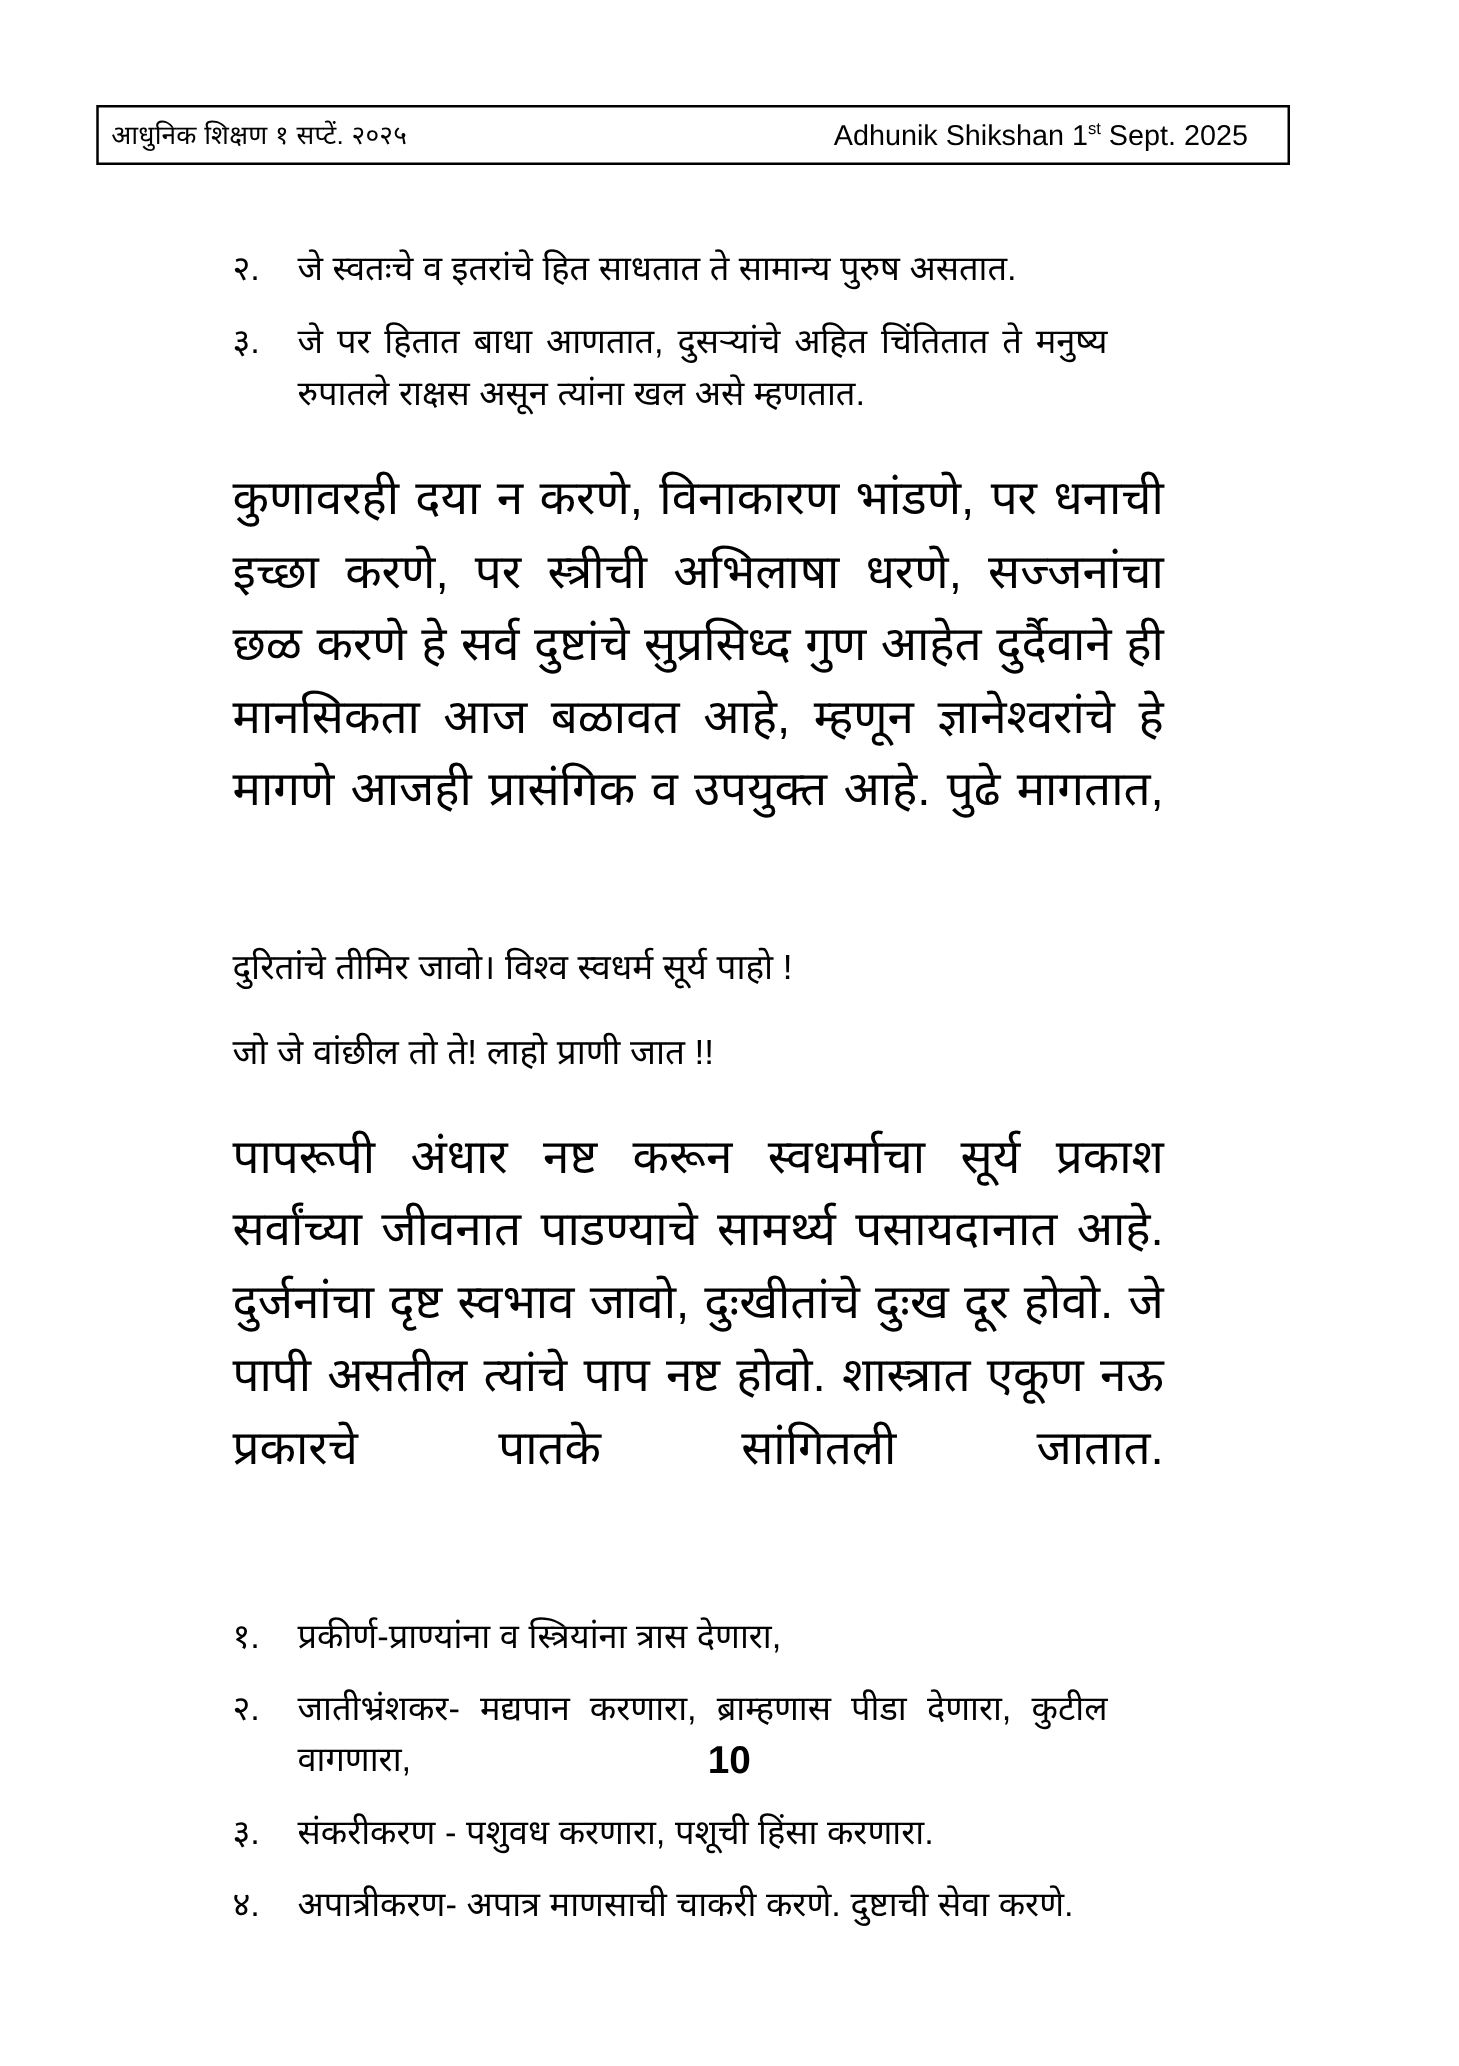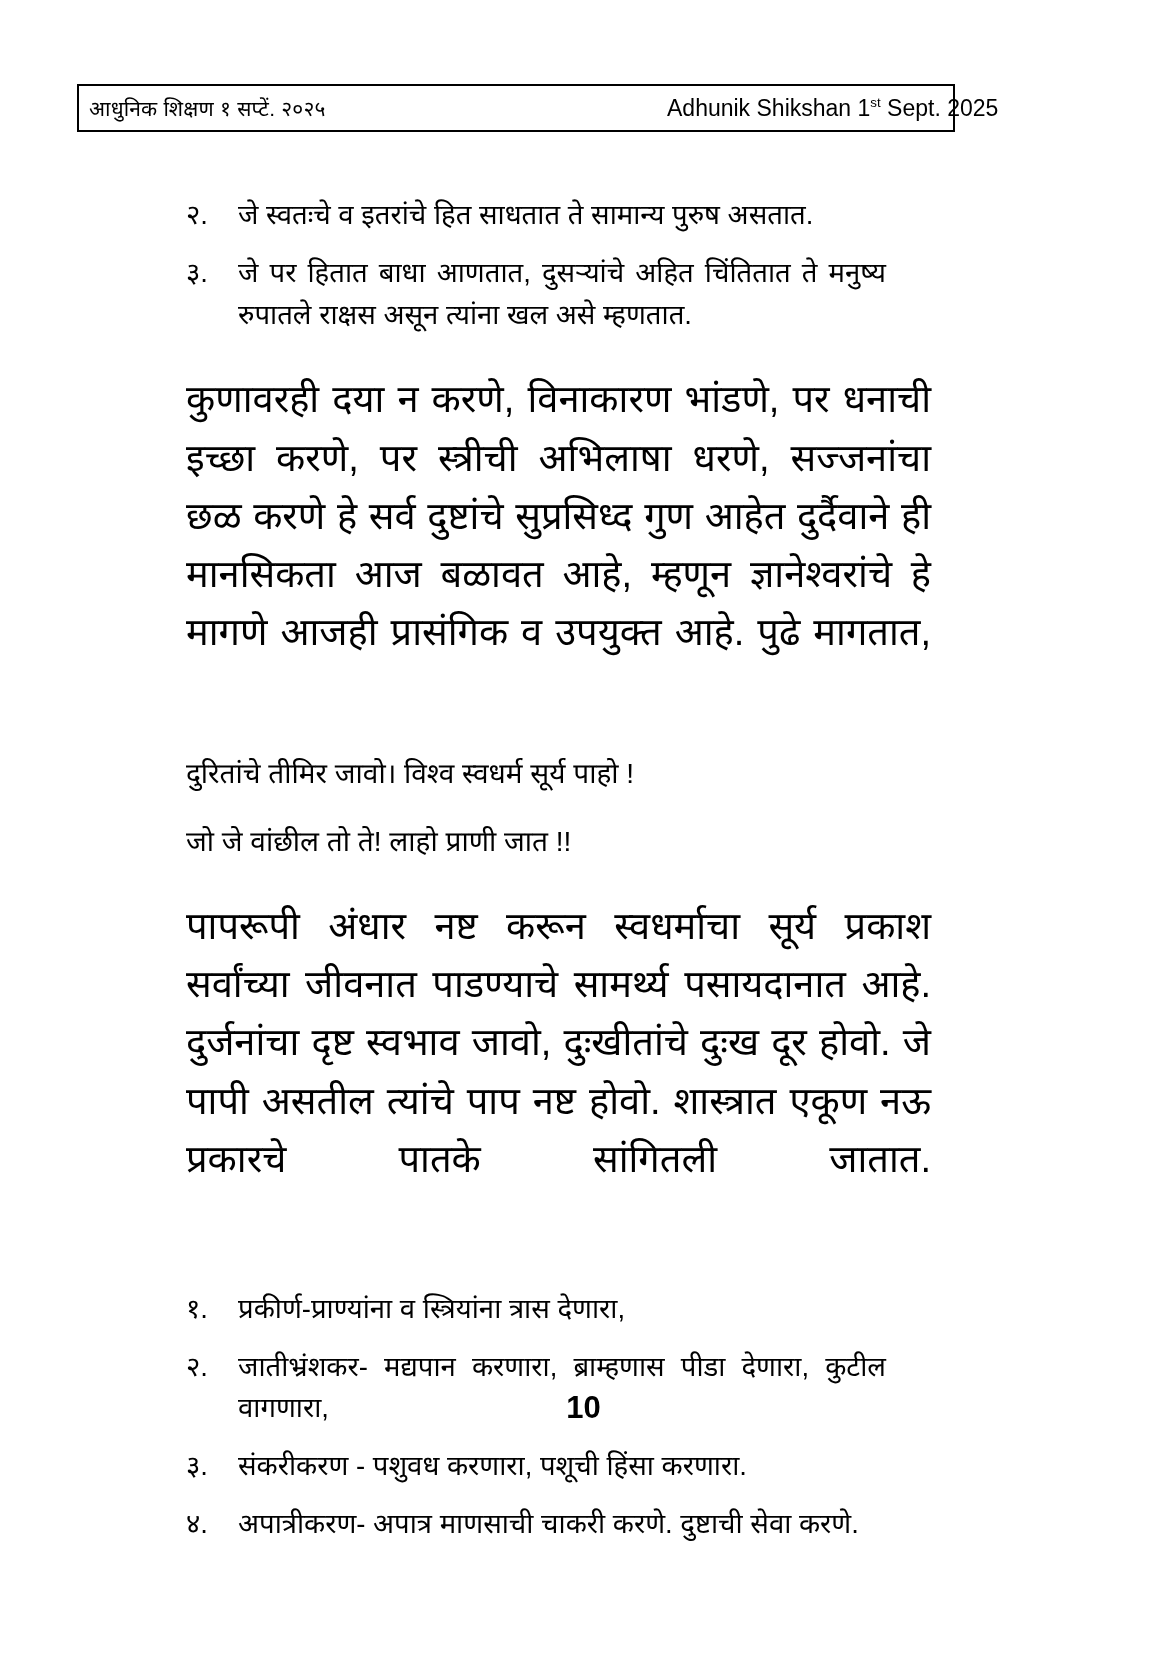--- a/index.html
+++ b/index.html
@@ -14,21 +14,21 @@
     font-family: "Liberation Sans", "DejaVu Sans", sans-serif;
     color: #000000;
     overflow: hidden;
   }
 
   
   .header-box {
     position: absolute;
     left: 77px;
     top: 84px;
-    width: 878px;
+    width: 955px;
     height: 48px;
     border: 2px solid #000000;
     box-sizing: border-box;
     display: flex;
     align-items: center;
   }
   .header-left {
     position: absolute;
     left: 10px;
     font-size: 21px;

